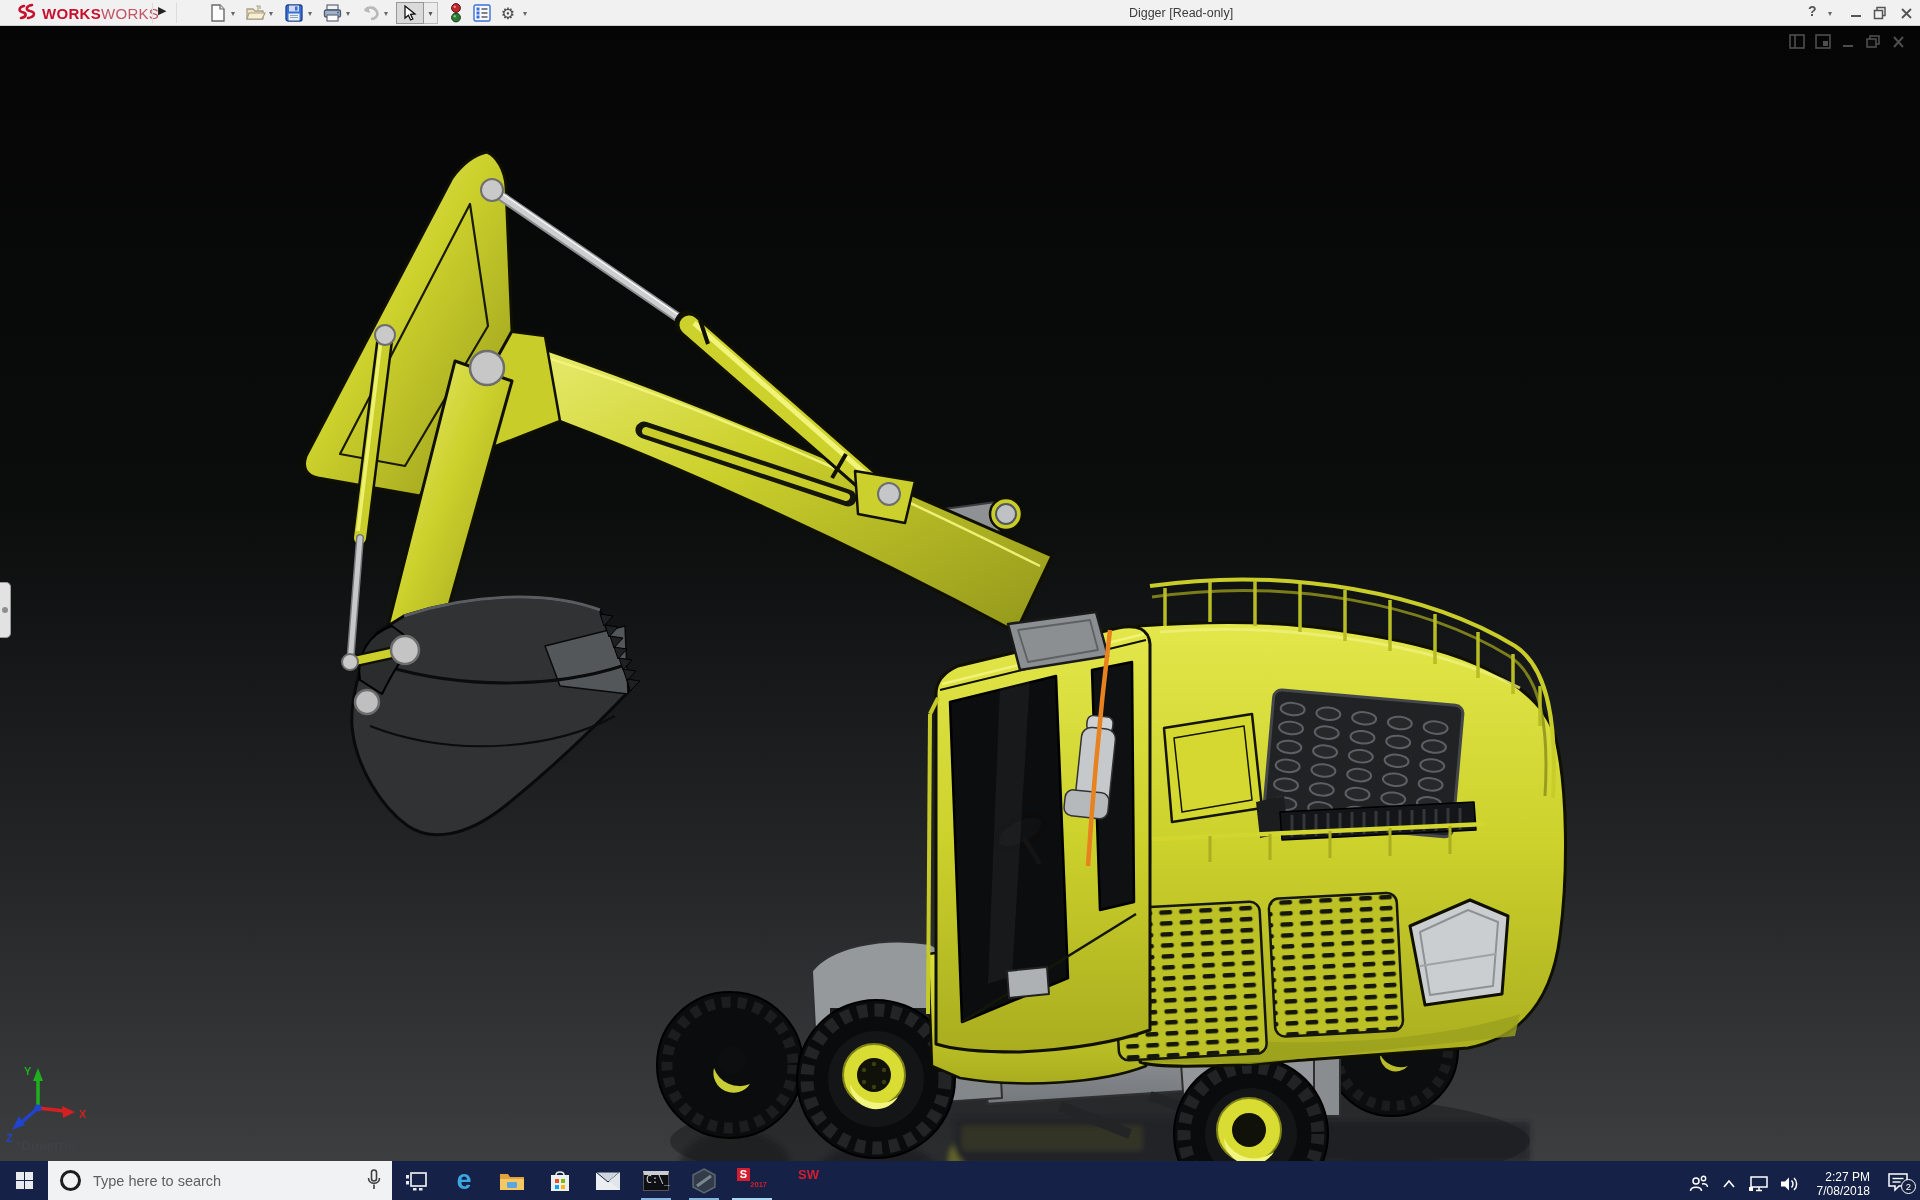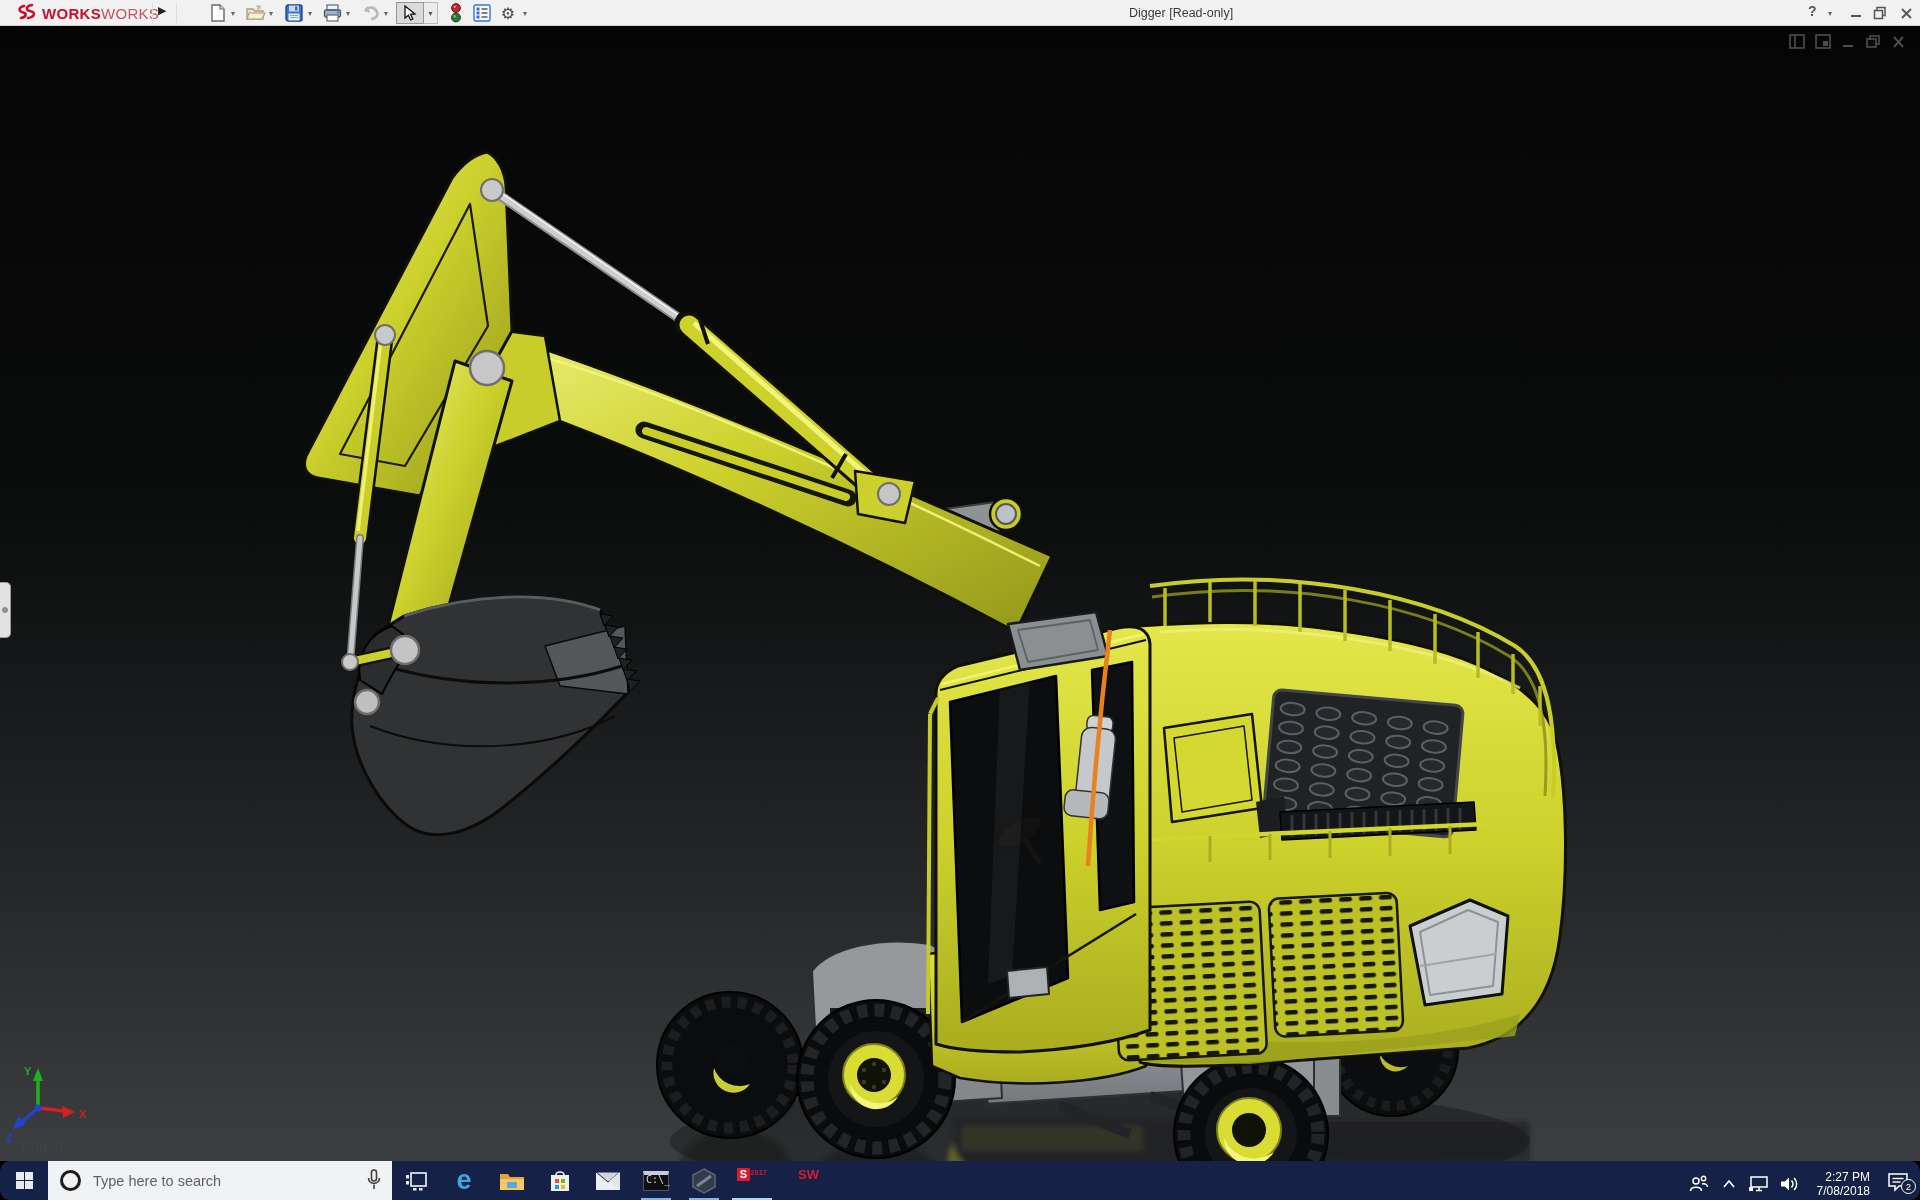--- a/index.html
+++ b/index.html
@@ -38,21 +38,21 @@
   #flyout-tab { position:absolute; left:0; top:556px; width:11px; height:56px;
                 background:#e2e2e2; border-radius:0 5px 5px 0; border:1px solid #9a9a9a;
                 border-left:none; }
   #flyout-tab .dot { position:absolute; left:2px; top:24px; width:6px; height:6px;
                 border-radius:50%; background:#8e8e8e; }
   #view-label { position:absolute; left:16px; top:1112px; font-size:13px; font-weight:bold;
                 color:#3f4144; letter-spacing:.3px; }
 
   
   #taskbar { position:absolute; left:0; top:1161px; width:1920px; height:39px;
-             background:#152147; z-index:40; display:flex; align-items:center;border-radius:10px; }
+             background:#152147; z-index:40; display:flex; align-items:center; }
   #start-btn { width:48px; height:39px; display:flex; align-items:center; justify-content:center; }
   #search-box { width:344px; height:39px; background:#f0f2f4; display:flex;
                 align-items:center; position:relative; }
   #search-box input { border:none; outline:none; background:transparent; font-size:14.5px;
                 color:#4a4a4a; width:250px; font-family:"Liberation Sans",sans-serif; }
   #search-box input::placeholder { color:#5f5f5f; opacity:1; }
   #cortana-ring { width:21px; height:21px; border:3px solid #1d1d1d; border-radius:50%;
                   margin:0 12px 0 12px; }
   #mic { position:absolute; right:10px; top:8px; }
   .tb-app { width:48px; height:39px; display:flex; align-items:center; justify-content:center;
@@ -61,21 +61,21 @@
   .runbar.active { left:4px; right:4px; background:#a9d6f2; }
   #tray { position:absolute; right:0; top:0; height:29px; display:flex; align-items:center;margin-top:8px; }
   .tray-ico { width:30px; height:39px; display:flex; align-items:center; justify-content:center; }
   #clock { text-align:right; color:#fff; font-size:12px; line-height:14px; margin:0 6px 0 4px;
            min-width:62px; }
   #edge-e { color:#3ba7e0; font-size:27px; font-weight:bold; line-height:27px; }
   #sw-ico { position:relative; width:30px; height:28px; }
   #sw-ico .s { position:absolute; left:0; top:1px; width:13px; height:13px; background:#d21e2f;
                color:#fff; font-size:11px; font-weight:bold; text-align:center; line-height:13px; }
   #sw-ico .w { position:absolute; left:13px; top:0px; color:#d21e2f; font-size:13px; font-weight:bold;padding-left:48px; }
-  #sw-ico .yr { position:absolute; right:0px; top:1px; color:#d21e2f; font-size:7.5px; font-weight:bold; }
+  #sw-ico .yr { position:absolute; right:0px; top:13px; color:#d21e2f; font-size:7.5px; font-weight:bold; }
   #cmd-ico { width:26px; height:20px; background:#0d0f12; border:1px solid #555;
              border-top:4px solid #c9ccd0; position:relative; }
   #cmd-ico .prompt { position:absolute; left:2px; top:1px; color:#cfd3d6; font-size:10px;
              font-family:"DejaVu Sans Mono",monospace; line-height:8px; }
   #badge { position:absolute; right:-7px; bottom:2px; width:15px; height:15px; border-radius:50%;
            background:#16213f; border:1.5px solid #fff; color:#fff; font-size:9.5px;
            display:flex; align-items:center; justify-content:center; }
 </style>
 </head>
 <body>

